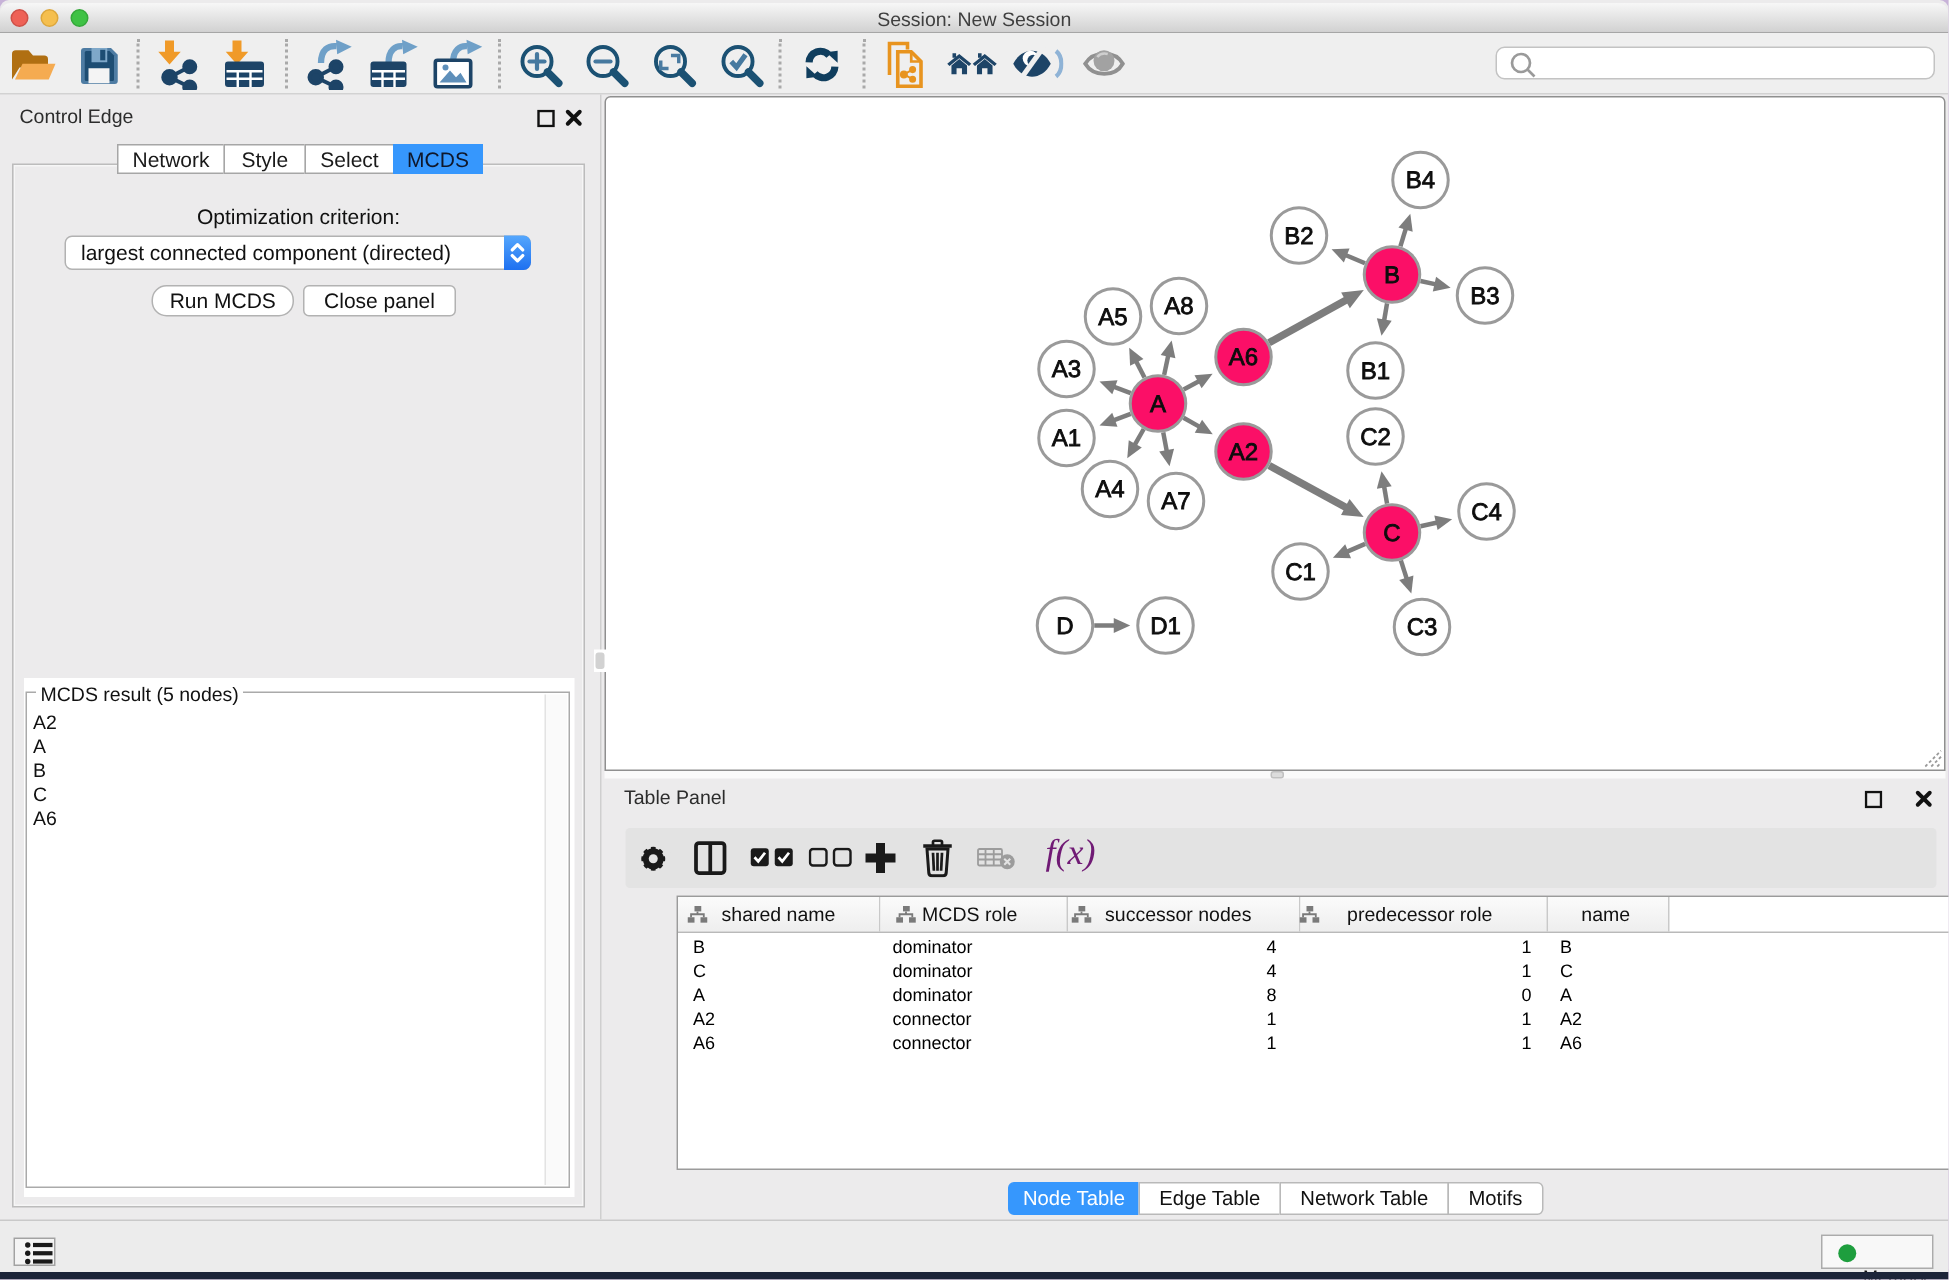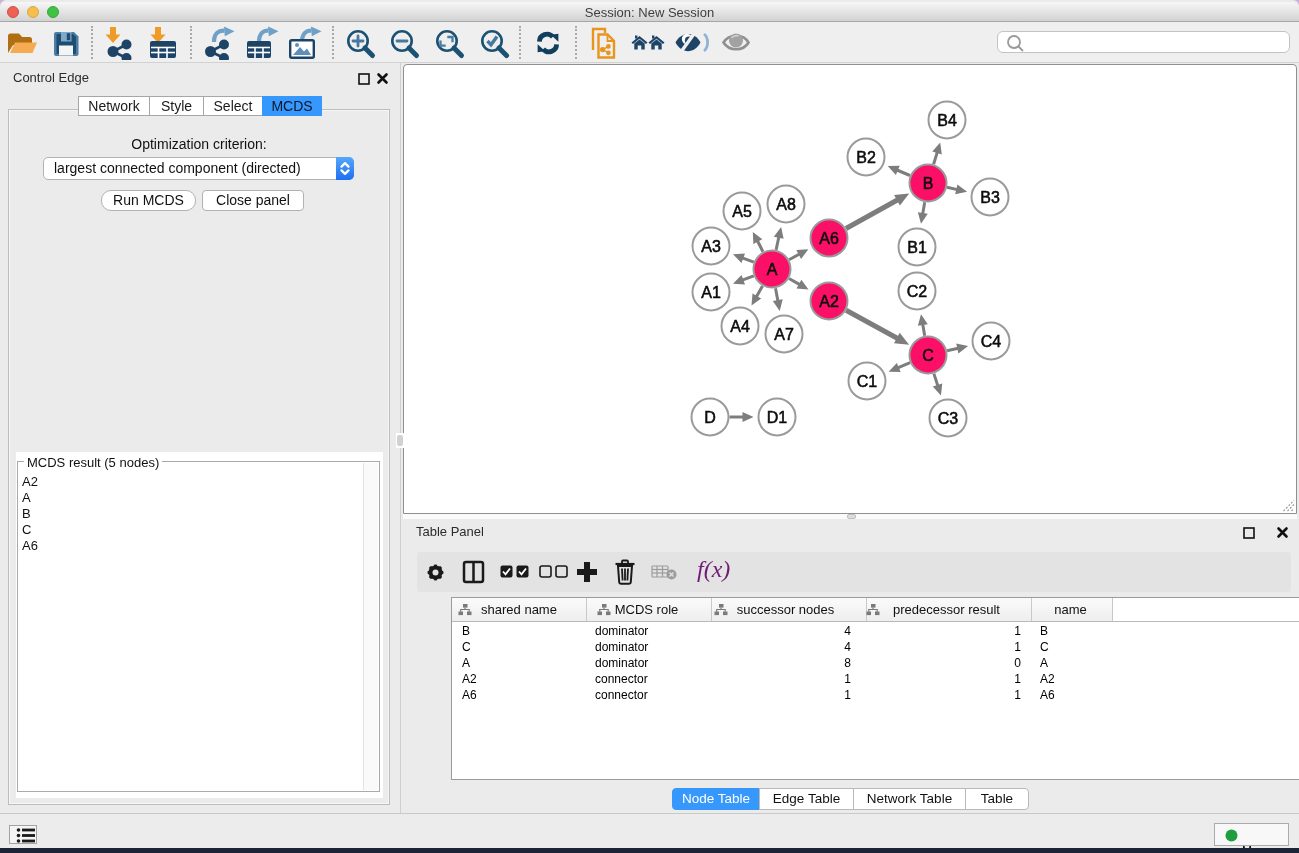--- a/index.html
+++ b/index.html
@@ -447,21 +447,21 @@
     <circle cx="20.5" cy="9.5" r="5" fill="#9c9c9c"></circle>
     <path d="M18.5,7.5 l4,4 m0,-4 l-4,4" stroke="#e3e3e3" stroke-width="1.4"></path>
   </svg>
 
   <div class="abs" style="left:268px; top:4px; font-family:'Liberation Serif',serif; font-style:italic; font-size:24px; color:#701a75;margin-left:12px;">f(x)</div>
 </div>
 <div id="tablebox">
   <div class="th" style="left:0px;   width:135px;">shared name</div>
   <div class="th" style="left:135px; width:125px; padding-right:5px;">MCDS role</div>
   <div class="th" style="left:260px; width:155px; padding-right:7px;">successor nodes</div>
-  <div class="th" style="left:415px; width:165px; padding-right:5px;">predecessor result</div>
+  <div class="th" style="left:415px; width:165px; padding-right:5px;">predecessor role</div>
   <div class="th" style="left:580px; width:81px; padding-right:3px;">name</div>
   <svg class="sorticon" style="left:6px" width="14" height="12" viewBox="0 0 14 12">
       <use href="#sortg"></use>
     </svg>
   <svg class="sorticon" style="left:145px" width="14" height="12" viewBox="0 0 14 12">
       <use href="#sortg"></use>
     </svg>
   <svg class="sorticon" style="left:262px" width="14" height="12" viewBox="0 0 14 12">
       <use href="#sortg"></use>
     </svg>
@@ -482,21 +482,21 @@
       <rect x="0.5" y="7.5" width="4.5" height="3.6"></rect>
       <rect x="9" y="7.5" width="4.5" height="3.6"></rect>
       <path d="M7,3.6 V5.5 M2.7,7.5 V5.5 H11.2 V7.5" stroke="#7a7a7a" stroke-width="1.2" fill="none"></path>
     </g>
   </defs>
 </svg>
 
 <div class="btab" style="left:672px; width:88px;  background:#3697fd; color:#fff; border-color:#3697fd; border-radius:4px 0 0 4px;">Node Table</div>
 <div class="btab" style="left:759px; width:95px;">Edge Table</div>
 <div class="btab" style="left:853px; width:113px;">Network Table</div>
-<div class="btab" style="left:965px; width:64px; border-radius:0 4px 4px 0;">Table</div>
+<div class="btab" style="left:965px; width:64px; border-radius:0 4px 4px 0;">Motifs</div>
 
 <div id="statusbar">
   <div id="sb-left">
     <svg width="26" height="17" viewBox="0 0 26 17" style="position:absolute;left:5px;top:1px;">
       <g fill="#1a1a1a">
         <circle cx="3.5" cy="3" r="1.8"></circle>
           <circle cx="3.5" cy="8.5" r="1.8"></circle>
           <circle cx="3.5" cy="14" r="1.8"></circle>
         <rect x="7" y="1.6" width="13" height="2.8"></rect>
         <rect x="7" y="7.1" width="13" height="2.8"></rect>

